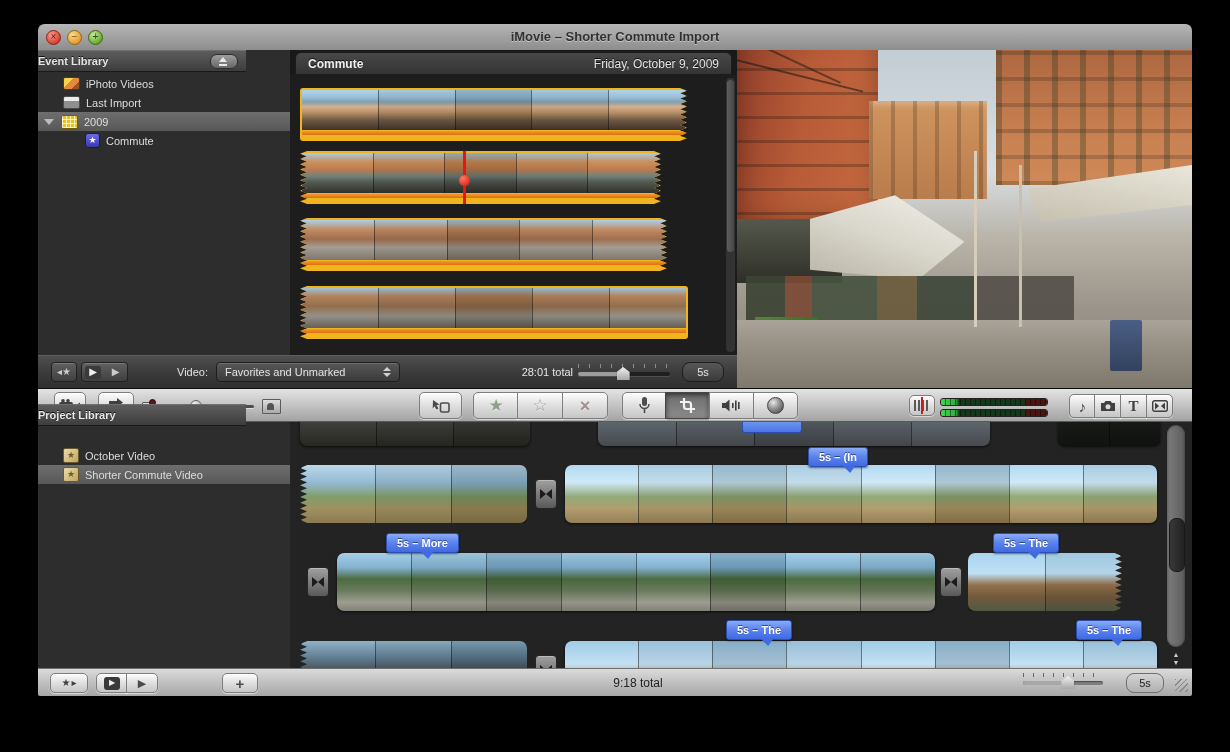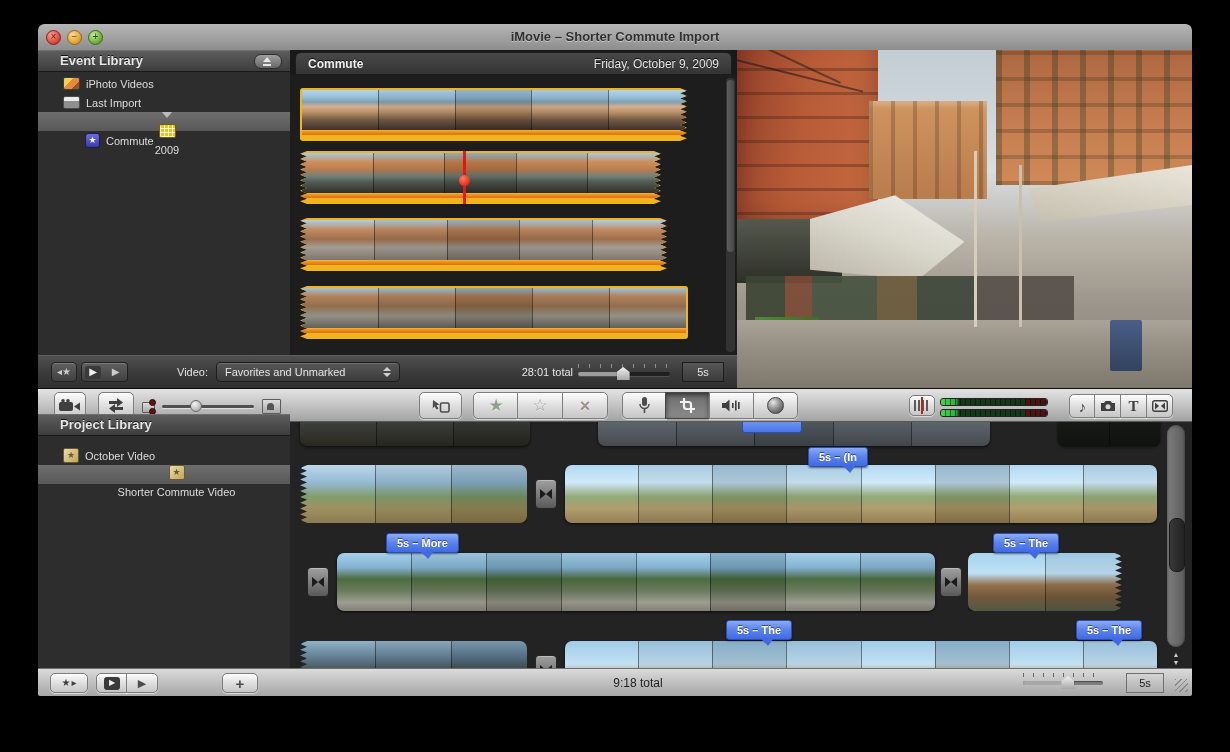--- a/index.html
+++ b/index.html
@@ -16,36 +16,36 @@
           color:#303030;text-shadow:0 1px 0 rgba(255,255,255,.45);}
   .tl{position:absolute;top:6px;width:13px;height:13px;border-radius:50%;text-align:center;}
   .tl i{font-style:normal;font-size:10px;line-height:12px;display:block;}
   .tl-close{left:8px;background:radial-gradient(circle at 35% 30%,#ff9d8d,#d23b2e 75%);border:1px solid #8a2218;color:#6d1410;}
   .tl-min{left:29px;background:radial-gradient(circle at 35% 30%,#ffd98a,#dd9a2b 75%);border:1px solid #96660f;color:#6d4a08;}
   .tl-zoom{left:50px;background:radial-gradient(circle at 35% 30%,#c2e89a,#63a52c 75%);border:1px solid #3c6c14;color:#2a4d0c;}
 
   
   .elib-col{position:absolute;left:0;top:26px;width:252px;height:305px;background:#2d2d2d;border-right:1px solid #141414;}
   .plib-col{position:absolute;left:0;top:398px;width:252px;height:246px;background:#2d2d2d;border-right:1px solid #141414;}
-  .panel-header{position:absolute;left:0;width:252px;height:22px;box-sizing:border-box;
+  .panel-header{position:absolute;left:0;width:208px;height:22px;box-sizing:border-box;
                 background:linear-gradient(180deg,#5d5d5d,#3d3d3d);
                 border-top:1px solid #6f6f6f;border-bottom:1px solid #191919;
-                color:#e6e6e6;font-weight:bold;font-size:13px;line-height:20px;padding-left:22px;
+                color:#e6e6e6;font-weight:bold;font-size:11px;line-height:20px;padding-left:0;
                 text-shadow:0 -1px 0 rgba(0,0,0,.8);display:flex;align-items:center;}
-  .ph-elib{top:26px;} .ph-plib{top:390px;}
+  .ph-elib{top:26px;} .ph-plib{top:380px;}
   .panel-header .hlabel{flex:1;}
   .eject{width:26px;height:13px;margin-right:8px;border-radius:7px;position:relative;
          background:linear-gradient(180deg,#9e9e9e,#676767);border:1px solid #2e2e2e;}
   .eject::before{content:"";position:absolute;left:8px;top:2px;border-left:4px solid transparent;
                  border-right:4px solid transparent;border-bottom:5px solid #e8e8e8;}
   .eject::after{content:"";position:absolute;left:8px;top:9px;width:8px;height:2px;background:#e8e8e8;}
   .elib-list{position:absolute;left:0;top:50px;width:252px;}
   .plib-list{position:absolute;left:0;top:422px;width:252px;}
   .lib-row{display:flex;align-items:center;height:19px;color:#dddddd;font-size:11px;gap:6px;box-sizing:border-box;}
-  .lib-row.sel{background:linear-gradient(180deg,#6e6e6e,#585858);flex-direction:column;}
+  .lib-row.sel{background:linear-gradient(180deg,#6e6e6e,#585858);}
   .llab{white-space:nowrap;}
   .disc{width:0;height:0;border-left:5px solid transparent;border-right:5px solid transparent;
         border-top:6px solid #bcbcbc;margin-right:1px;}
   .licon{flex:0 0 auto;}
   .last-import-icon{width:15px;height:11px;border-radius:2px;border:1px solid #4c4c4c;
         background:linear-gradient(180deg,#ececec 0 38%,#8f8f8f 38% 100%);}
   .iphoto-videos-icon{width:15px;height:11px;border-radius:2px;border:1px solid #3c3c3c;
         background:linear-gradient(135deg,#f6d44a 0 35%,#e8883a 35% 70%,#9a5424 70% 100%);}
   .calendar-year-icon{width:15px;height:12px;border-radius:2px;border:1px solid #7a5c08;background:#e8c21e;
         background-image:repeating-linear-gradient(90deg,rgba(255,255,255,.75) 0 1px,transparent 1px 4px),
@@ -167,21 +167,21 @@
   .slider .ticks{position:absolute;left:0;right:0;top:0;height:4px;
         background:repeating-linear-gradient(90deg,#8e8e8e 0 1px,transparent 1px 11px);}
   .slider .track{position:absolute;left:0;right:0;top:8px;height:4px;background:#1f1f1f;border-radius:2px;
         box-shadow:0 1px 0 rgba(255,255,255,.12);}
   .slider .fill{position:absolute;left:0;top:8px;height:4px;background:#9c9c9c;border-radius:2px 0 0 2px;}
   .slider .house{position:absolute;top:3px;width:13px;height:13px;
         background:linear-gradient(180deg,#f2f2f2,#a8a8a8);
         clip-path:polygon(50% 0,100% 38%,100% 100%,0 100%,0 38%);
         filter:drop-shadow(0 1px 1px rgba(0,0,0,.6));}
   .zbox{position:absolute;height:20px;box-sizing:border-box;background:linear-gradient(180deg,#575757,#3b3b3b);
-        border:1px solid #1d1d1d;border-radius:0;color:#e4e4e4;font-size:11px;display:flex;
+        border:1px solid #1d1d1d;border-radius:8px;color:#e4e4e4;font-size:11px;display:flex;
         align-items:center;justify-content:center;}
   .e-zbox{left:644px;top:6px;width:42px;}
 
   
   .mtoolbar{position:absolute;left:0;top:364px;width:1154px;height:34px;box-sizing:border-box;
         background:linear-gradient(180deg,#e3e3e3 0%,#c7c7c7 45%,#a3a3a3 100%);
         border-top:1px solid #0d0d0d;border-bottom:1px solid #595959;}
   .lbtn{position:absolute;display:flex;align-items:center;justify-content:center;height:27px;box-sizing:border-box;
         background:linear-gradient(180deg,#fdfdfd 0%,#e2e2e2 45%,#c6c6c6 100%);
         border:1px solid #7d7d7d;border-radius:5px;color:#4c4c4c;

